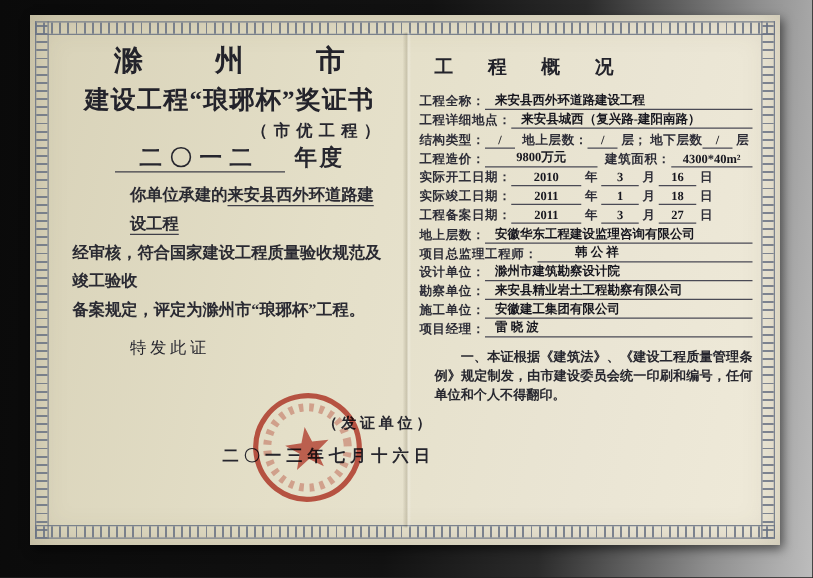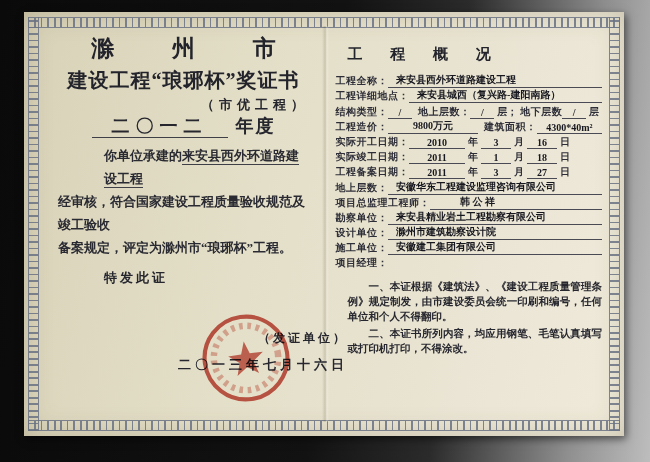--- a/index.html
+++ b/index.html
@@ -41,21 +41,21 @@
   .lp-main{font-size:20px;font-weight:bold;text-align:center;line-height:24px;margin-top:6px;letter-spacing:1px;color:#23232b;}
   .lp-sub{font-size:13px;font-weight:bold;text-align:right;line-height:16px;margin-top:5px;letter-spacing:5px;}
   .lp-year{font-size:18px;font-weight:bold;text-align:center;line-height:20px;margin-top:3px;}
   .lp-year .yr{display:inline-block;border-bottom:1px solid #3f3f48;padding:0 20px 1px 20px;letter-spacing:6px;}
   .lp-year .yrsuf{margin-left:8px;letter-spacing:2px;}
   .lp-recipient{font-size:13px;font-weight:bold;margin-top:16px;line-height:18px;}
   .lp-recipient .uname{border-bottom:1px solid #3f3f48;padding-bottom:1px;}
   .lp-body{font-size:13px;font-weight:bold;line-height:23px;margin-top:6px;color:#2a2a32;}
   .lp-body .indent{padding-left:46px;}
   .lp-body .uproj{border-bottom:1px solid #3f3f48;padding-bottom:1px;}
-  .lp-closing{font-size:13px;font-weight:bold;margin-top:10px;padding-left:46px;letter-spacing:3px;}
+  .lp-closing{font-size:13px;font-weight:normal;margin-top:10px;padding-left:46px;letter-spacing:3px;}
   .issuer{position:absolute;left:130px;top:318px;width:190px;text-align:right;font-weight:bold;color:#26262e;}
   .issuer-label{font-size:12px;letter-spacing:3px;line-height:16px;}
   .issuer-date{font-size:13px;letter-spacing:4px;line-height:18px;margin-top:10px;}
   .seal{position:absolute;left:172px;top:300px;width:92px;height:92px;opacity:.82;transform:rotate(-8deg);mix-blend-mode:multiply;}
 
   
   .rp-title{font-size:15px;font-weight:bold;letter-spacing:12px;padding-left:12px;line-height:16px;margin-bottom:11px;color:#23232b;}
   .row{display:flex;align-items:flex-end;height:15.2px;font-size:10px;white-space:nowrap;}
   .lbl{color:#2e2e38;font-weight:bold;flex:0 0 auto;letter-spacing:.5px;}
   .val{border-bottom:1px solid #4a4a55;font-weight:bold;color:#17171f;text-align:left;padding:0 4px 0 8px;}
@@ -166,35 +166,35 @@
       </div>
       <div class="row">
         <span class="lbl">地上层数：</span>
         <span class="val grow">安徽华东工程建设监理咨询有限公司</span>
       </div>
       <div class="row">
         <span class="lbl">项目总监理工程师：</span>
         <span class="val grow pad30">韩 公 祥</span>
       </div>
       <div class="row">
+        <span class="lbl">设计单位：</span>
+        <span class="val grow">滁州市建筑勘察设计院</span>
+      </div>
+      <div class="row">
         <span class="lbl">勘察单位：</span>
         <span class="val grow">来安县精业岩土工程勘察有限公司</span>
       </div>
       <div class="row">
-        <span class="lbl">设计单位：</span>
-        <span class="val grow">滁州市建筑勘察设计院</span>
-      </div>
-      <div class="row">
         <span class="lbl">施工单位：</span>
         <span class="val grow">安徽建工集团有限公司</span>
       </div>
       <div class="row">
         <span class="lbl">项目经理：</span>
+        <span class="val grow">雷 晓 波</span>
       </div>
 
       <div class="notes">
         <p class="note-p">一、本证根据《建筑法》、《建设工程质量管理条例》规定制发，由市建设委员会统一印刷和编号，任何单位和个人不得翻印。</p>
-        <p class="note-p">二、本证书所列内容，均应用钢笔、毛笔认真填写或打印机打印，不得涂改。</p>
       </div>
     </div>
 
   </div>
 </div>
 
 </body></html>

